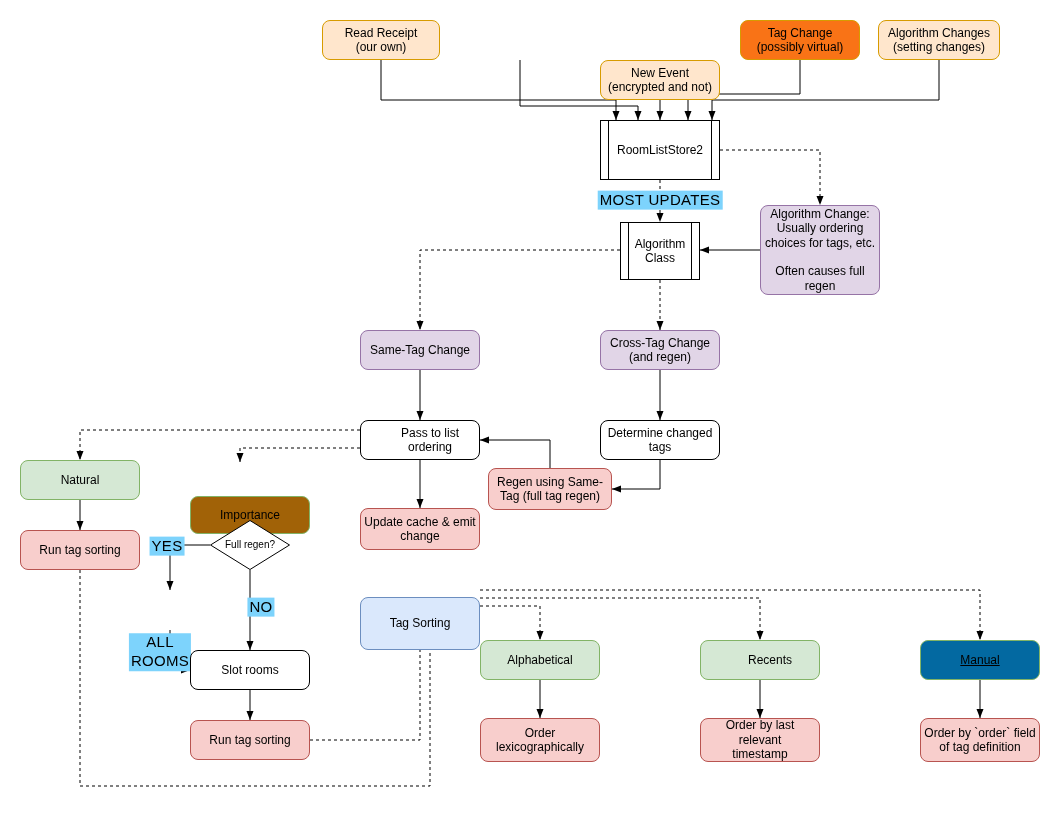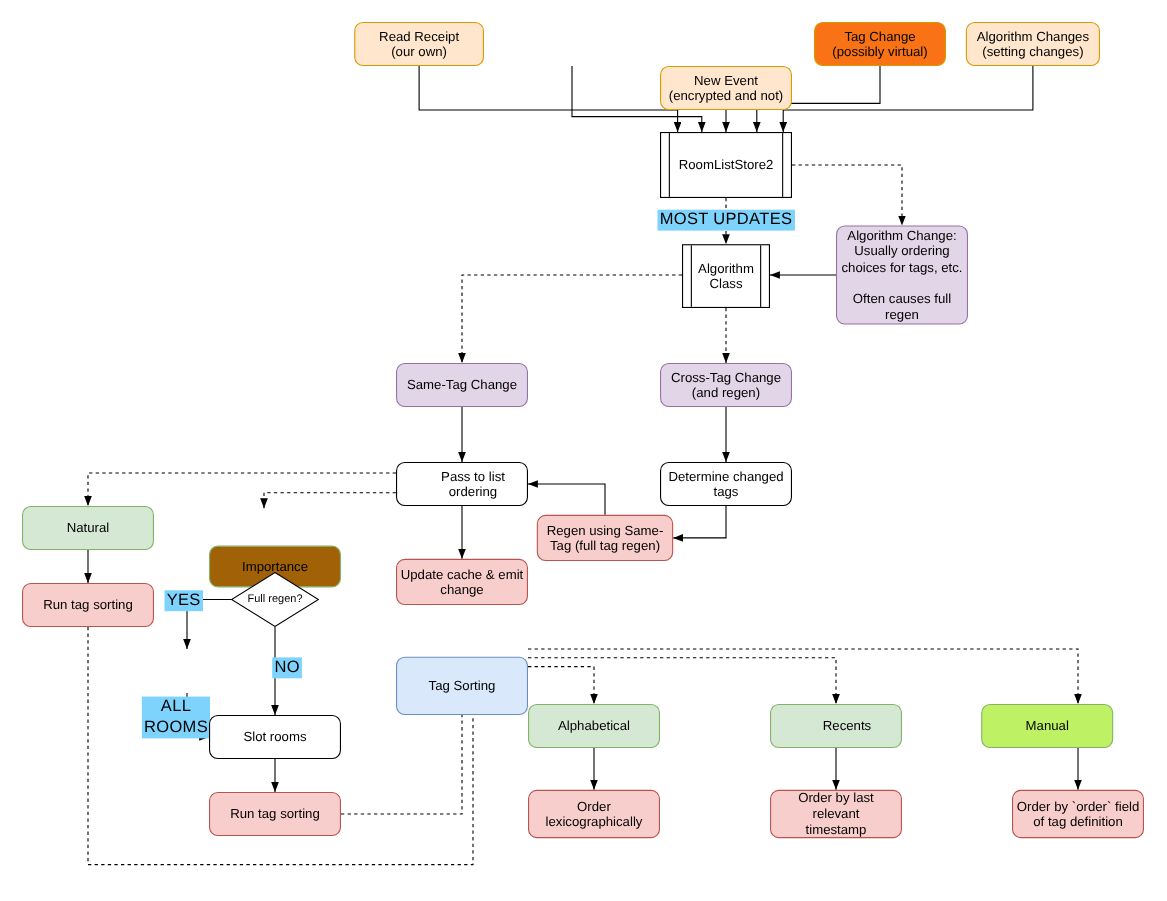--- a/index.html
+++ b/index.html
@@ -161,21 +161,21 @@
     </div>
     <div class="node rounded" style="left: 360px; top: 580px; width: 120px; height: 53px; background: rgb(218, 232, 252); border-color: rgb(108, 142, 191); margin-top: 17px;">
       <span class="label">Tag Sorting</span>
     </div>
     <div class="node rounded" style="left: 480px; top: 640px; width: 120px; height: 40px; background: rgb(213, 232, 212); border-color: rgb(130, 179, 102);">
       <span class="label">Alphabetical</span>
     </div>
     <div class="node rounded" style="left: 700px; top: 640px; width: 120px; height: 40px; background: rgb(213, 232, 212); border-color: rgb(130, 179, 102); padding-left: 20px;">
       <span class="label">Recents</span>
     </div>
-    <div class="node rounded" style="left: 892px; top: 640px; width: 120px; height: 40px; background: #bef264; border-color: rgb(130, 179, 102);">
+    <div class="node rounded" style="left: 920px; top: 640px; width: 120px; height: 40px; background: #0369a1; border-color: rgb(130, 179, 102); text-decoration: underline;">
       <span class="label">Manual</span>
     </div>
     <div class="node rounded" style="left: 480px; top: 718px; width: 120px; height: 44px; background: rgb(248, 206, 204); border-color: rgb(184, 84, 80);">
       <span class="label">Order
 lexicographically</span>
     </div>
     <div class="node rounded" style="left: 700px; top: 718px; width: 120px; height: 44px; background: rgb(248, 206, 204); border-color: rgb(184, 84, 80);">
       <span class="label">Order by last relevant
 timestamp</span>
     </div>

